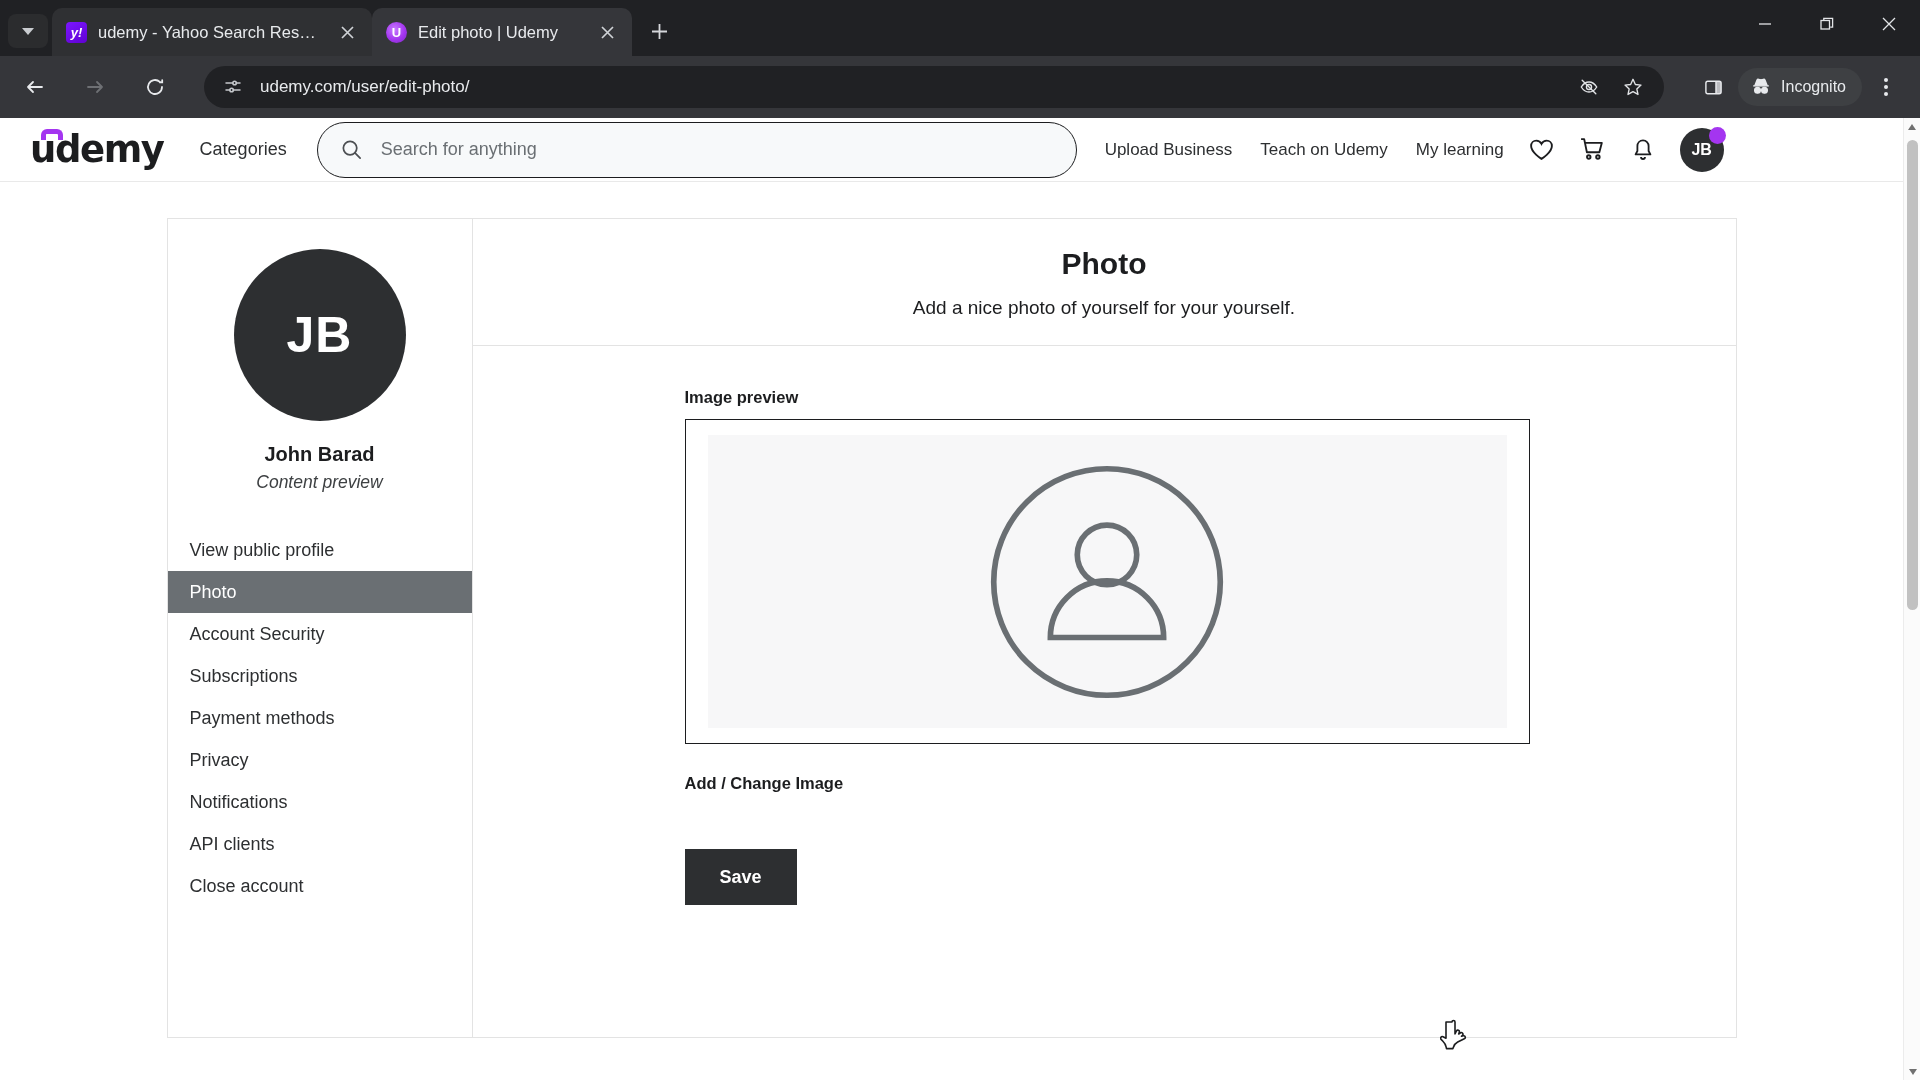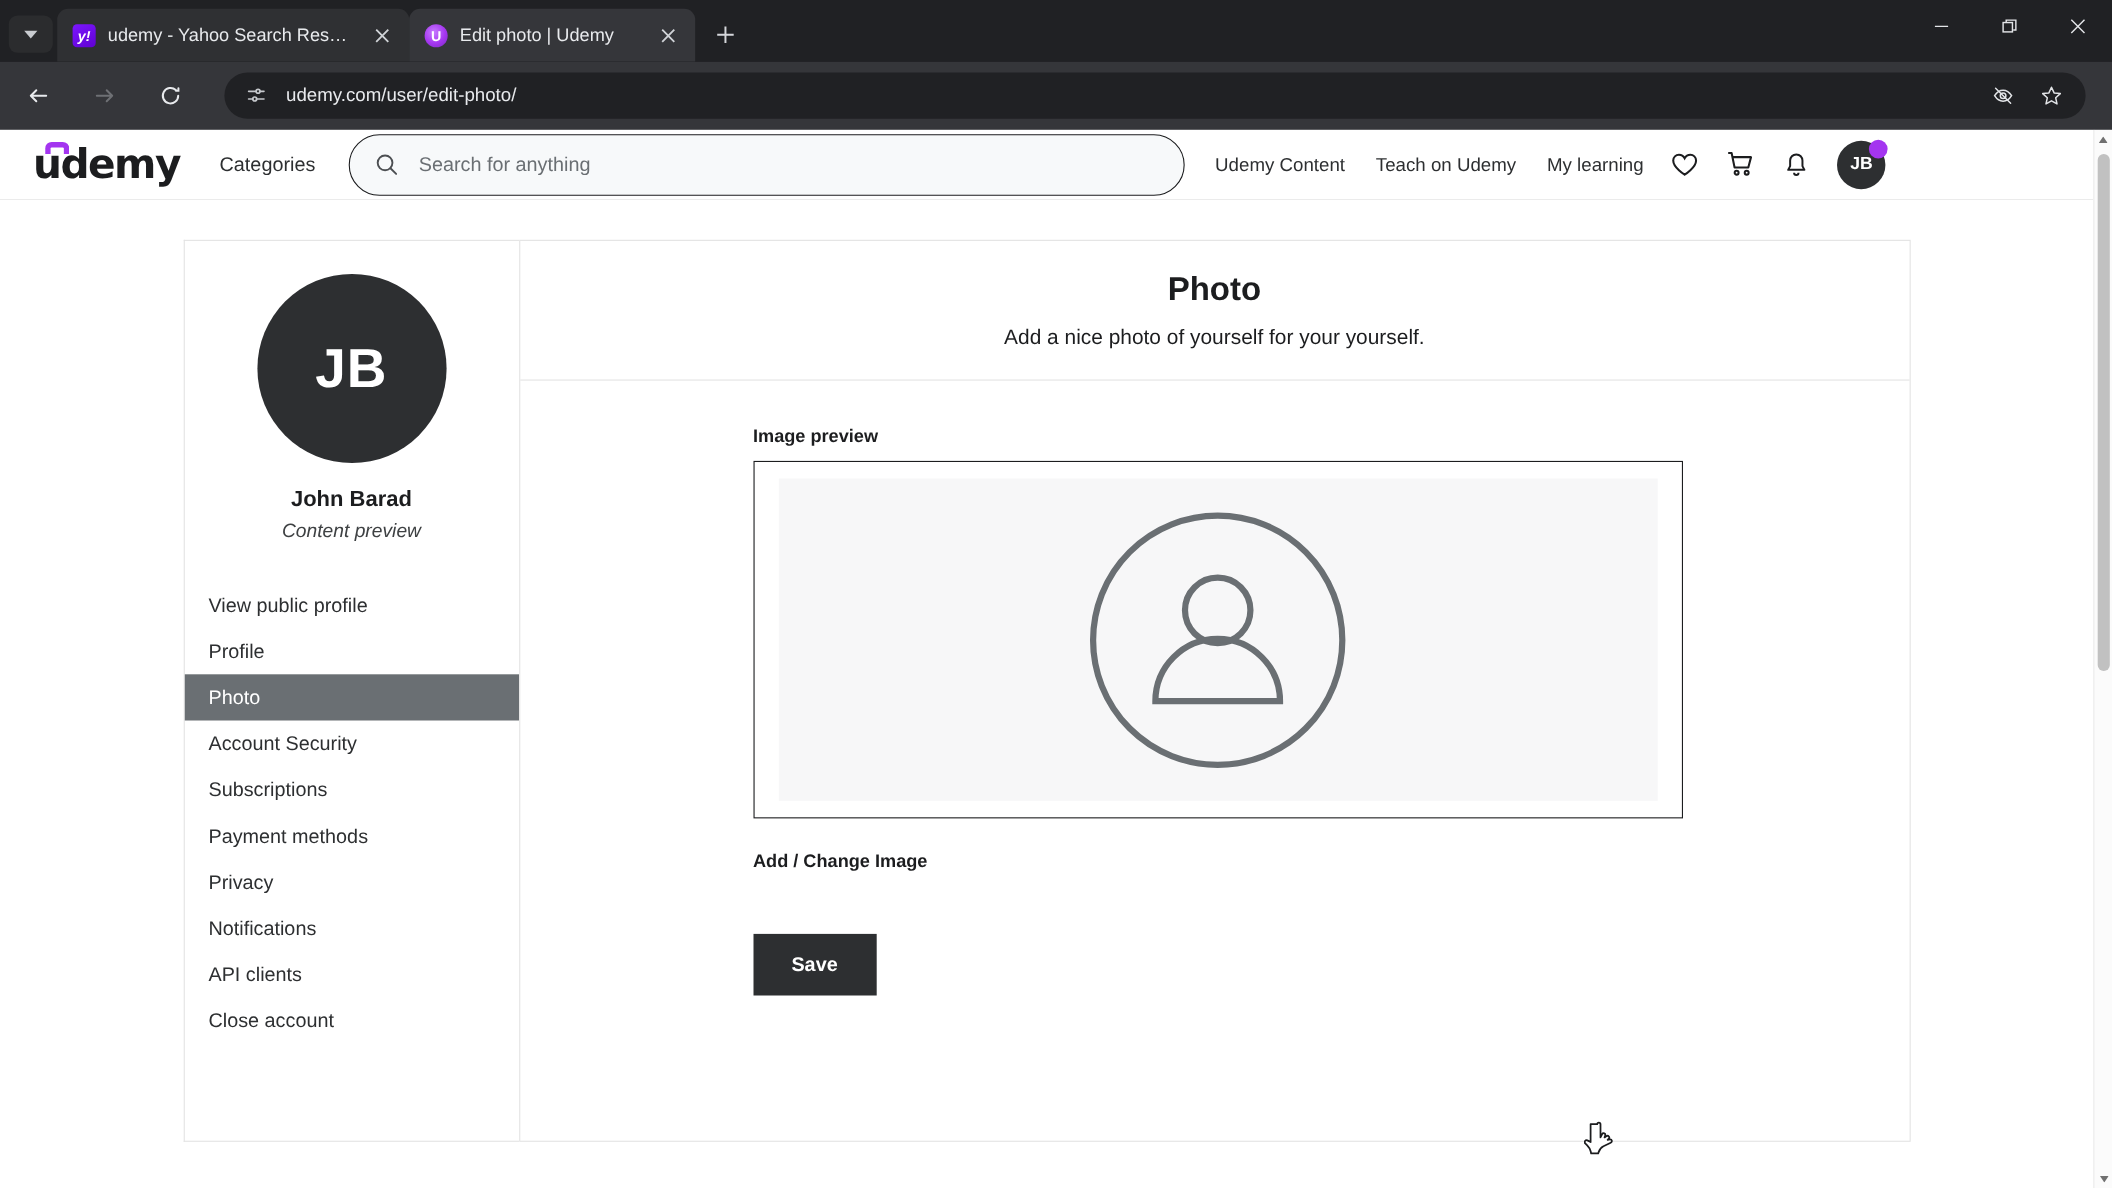--- a/index.html
+++ b/index.html
@@ -266,20 +266,44 @@
             </svg>
         </div>
         <div class="ibtn">
           <svg width="20" height="20" viewBox="0 0 22 22" fill="none" stroke="#e2e4e7" stroke-width="1.5" stroke-linejoin="round">
               <path d="M11 2.5 L13.6 8.2 L19.8 8.9 L15.2 13.1 L16.5 19.2 L11 16.1 L5.5 19.2 L6.8 13.1 L2.2 8.9 L8.4 8.2Z"></path>
             </svg>
         </div>
       </div>
     </div>
 
+    <div class="tb-right">
+      <div class="navbtn">
+        <svg width="19" height="19" viewBox="0 0 20 20" fill="none" stroke="#e8eaed" stroke-width="1.5">
+            <rect x="2" y="3.5" width="16" height="13" rx="2"></rect>
+            <path d="M12.6 3.5 V16.5"></path>
+            <rect x="12.6" y="3.5" width="5.4" height="13" rx="0" fill="#e8eaed" opacity="0.75" stroke="none"></rect>
+          </svg>
+      </div>
+      <div class="incognito">
+        <svg width="22" height="22" viewBox="0 0 24 24" fill="none" stroke="#e8eaed" stroke-width="1.5">
+            <path d="M5.5 10 L7.6 4.6 C7.9 3.8 8.6 3.4 9.4 3.6 L12 4.2 L14.6 3.6 C15.4 3.4 16.1 3.8 16.4 4.6 L18.5 10 Z" fill="#e8eaed"></path>
+            <path d="M3.5 10.8 H20.5"></path>
+            <circle cx="8.2" cy="15.6" r="3.1" fill="#e8eaed"></circle>
+            <circle cx="15.8" cy="15.6" r="3.1" fill="#e8eaed"></circle>
+            <path d="M11.3 15.1 h1.4"></path>
+          </svg>
+        <span>Incognito</span>
+      </div>
+      <div class="kebab">
+          <i></i>
+          <i></i>
+          <i></i>
+        </div>
+    </div>
   </div>
 
   <div class="viewport">
     <div class="page">
 
       <div class="u-header">
         <div class="logo">
           <div class="logo-arc"></div>
           <div class="logo-text">udemy</div>
         </div>
@@ -287,21 +311,21 @@
 
         <div class="searchwrap">
           <svg width="23" height="23" viewBox="0 0 24 24" fill="none" stroke="#4c4f52" stroke-width="1.8" stroke-linecap="round">
               <circle cx="10.5" cy="10.5" r="7"></circle>
               <path d="M15.6 15.6 L21 21"></path>
             </svg>
           <span class="search-ph">Search for anything</span>
         </div>
 
         <div class="hdr-links">
-          <div class="hdr-link">Udemy Content</div>
+          <div class="hdr-link">Upload Business</div>
           <div class="hdr-link">Teach on Udemy</div>
           <div class="hdr-link">My learning</div>
         </div>
 
         <div class="hdr-icons">
           <div class="hdr-ibtn">
             <svg width="27" height="27" viewBox="0 0 26 26" fill="none" stroke="#1c1d1f" stroke-width="1.8">
                 <path d="M13 22 C13 22 3 15.8 3 9.6 C3 6.6 5.3 4.5 8 4.5 C10.2 4.5 12.1 5.9 13 7.6 C13.9 5.9 15.8 4.5 18 4.5 C20.7 4.5 23 6.6 23 9.6 C23 15.8 13 22 13 22Z"></path>
               </svg>
           </div>
@@ -330,21 +354,20 @@
 
           <div class="sidebar">
             <div class="avatar-lg">
               <span>JB</span>
             </div>
             <div class="sb-name">John Barad</div>
             <div class="sb-title">Content preview</div>
 
             <div class="sb-nav">
               <div class="sb-item">View public profile</div>
-              <div class="sb-item">Profile</div>
               <div class="sb-item active">Photo</div>
               <div class="sb-item">Account Security</div>
               <div class="sb-item">Subscriptions</div>
               <div class="sb-item">Payment methods</div>
               <div class="sb-item">Privacy</div>
               <div class="sb-item">Notifications</div>
               <div class="sb-item">API clients</div>
               <div class="sb-item">Close account</div>
             </div>
           </div>

